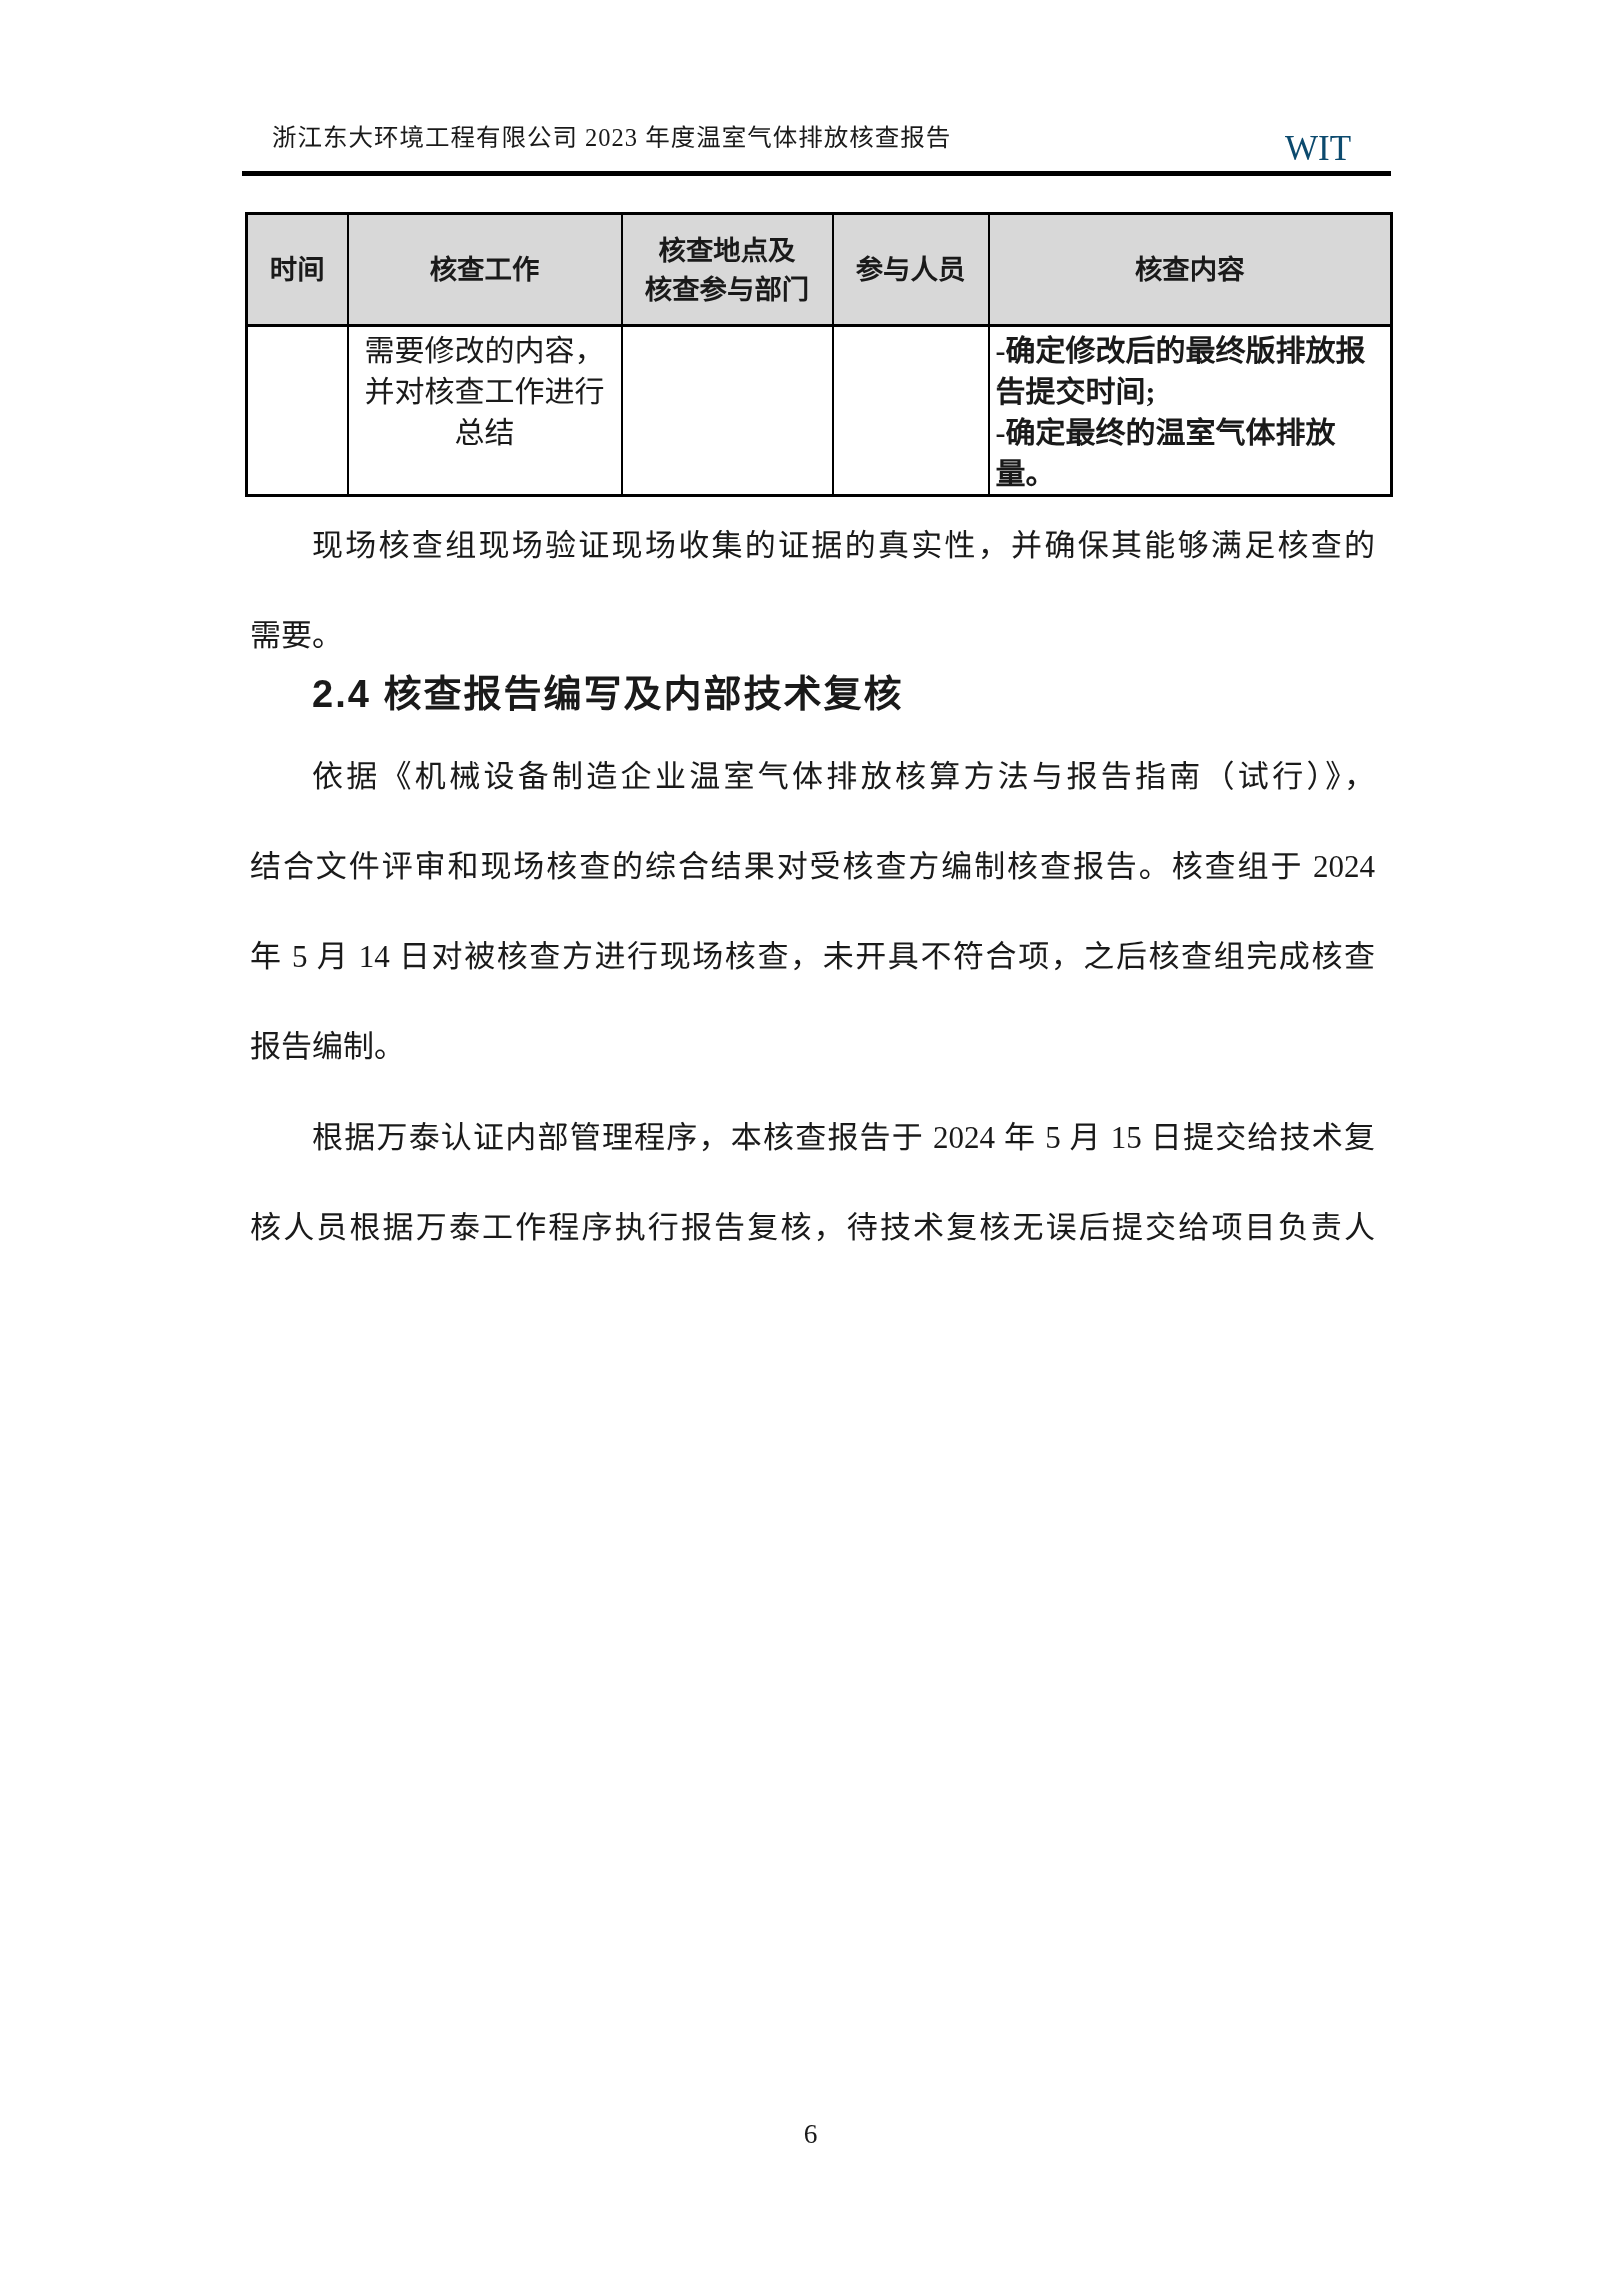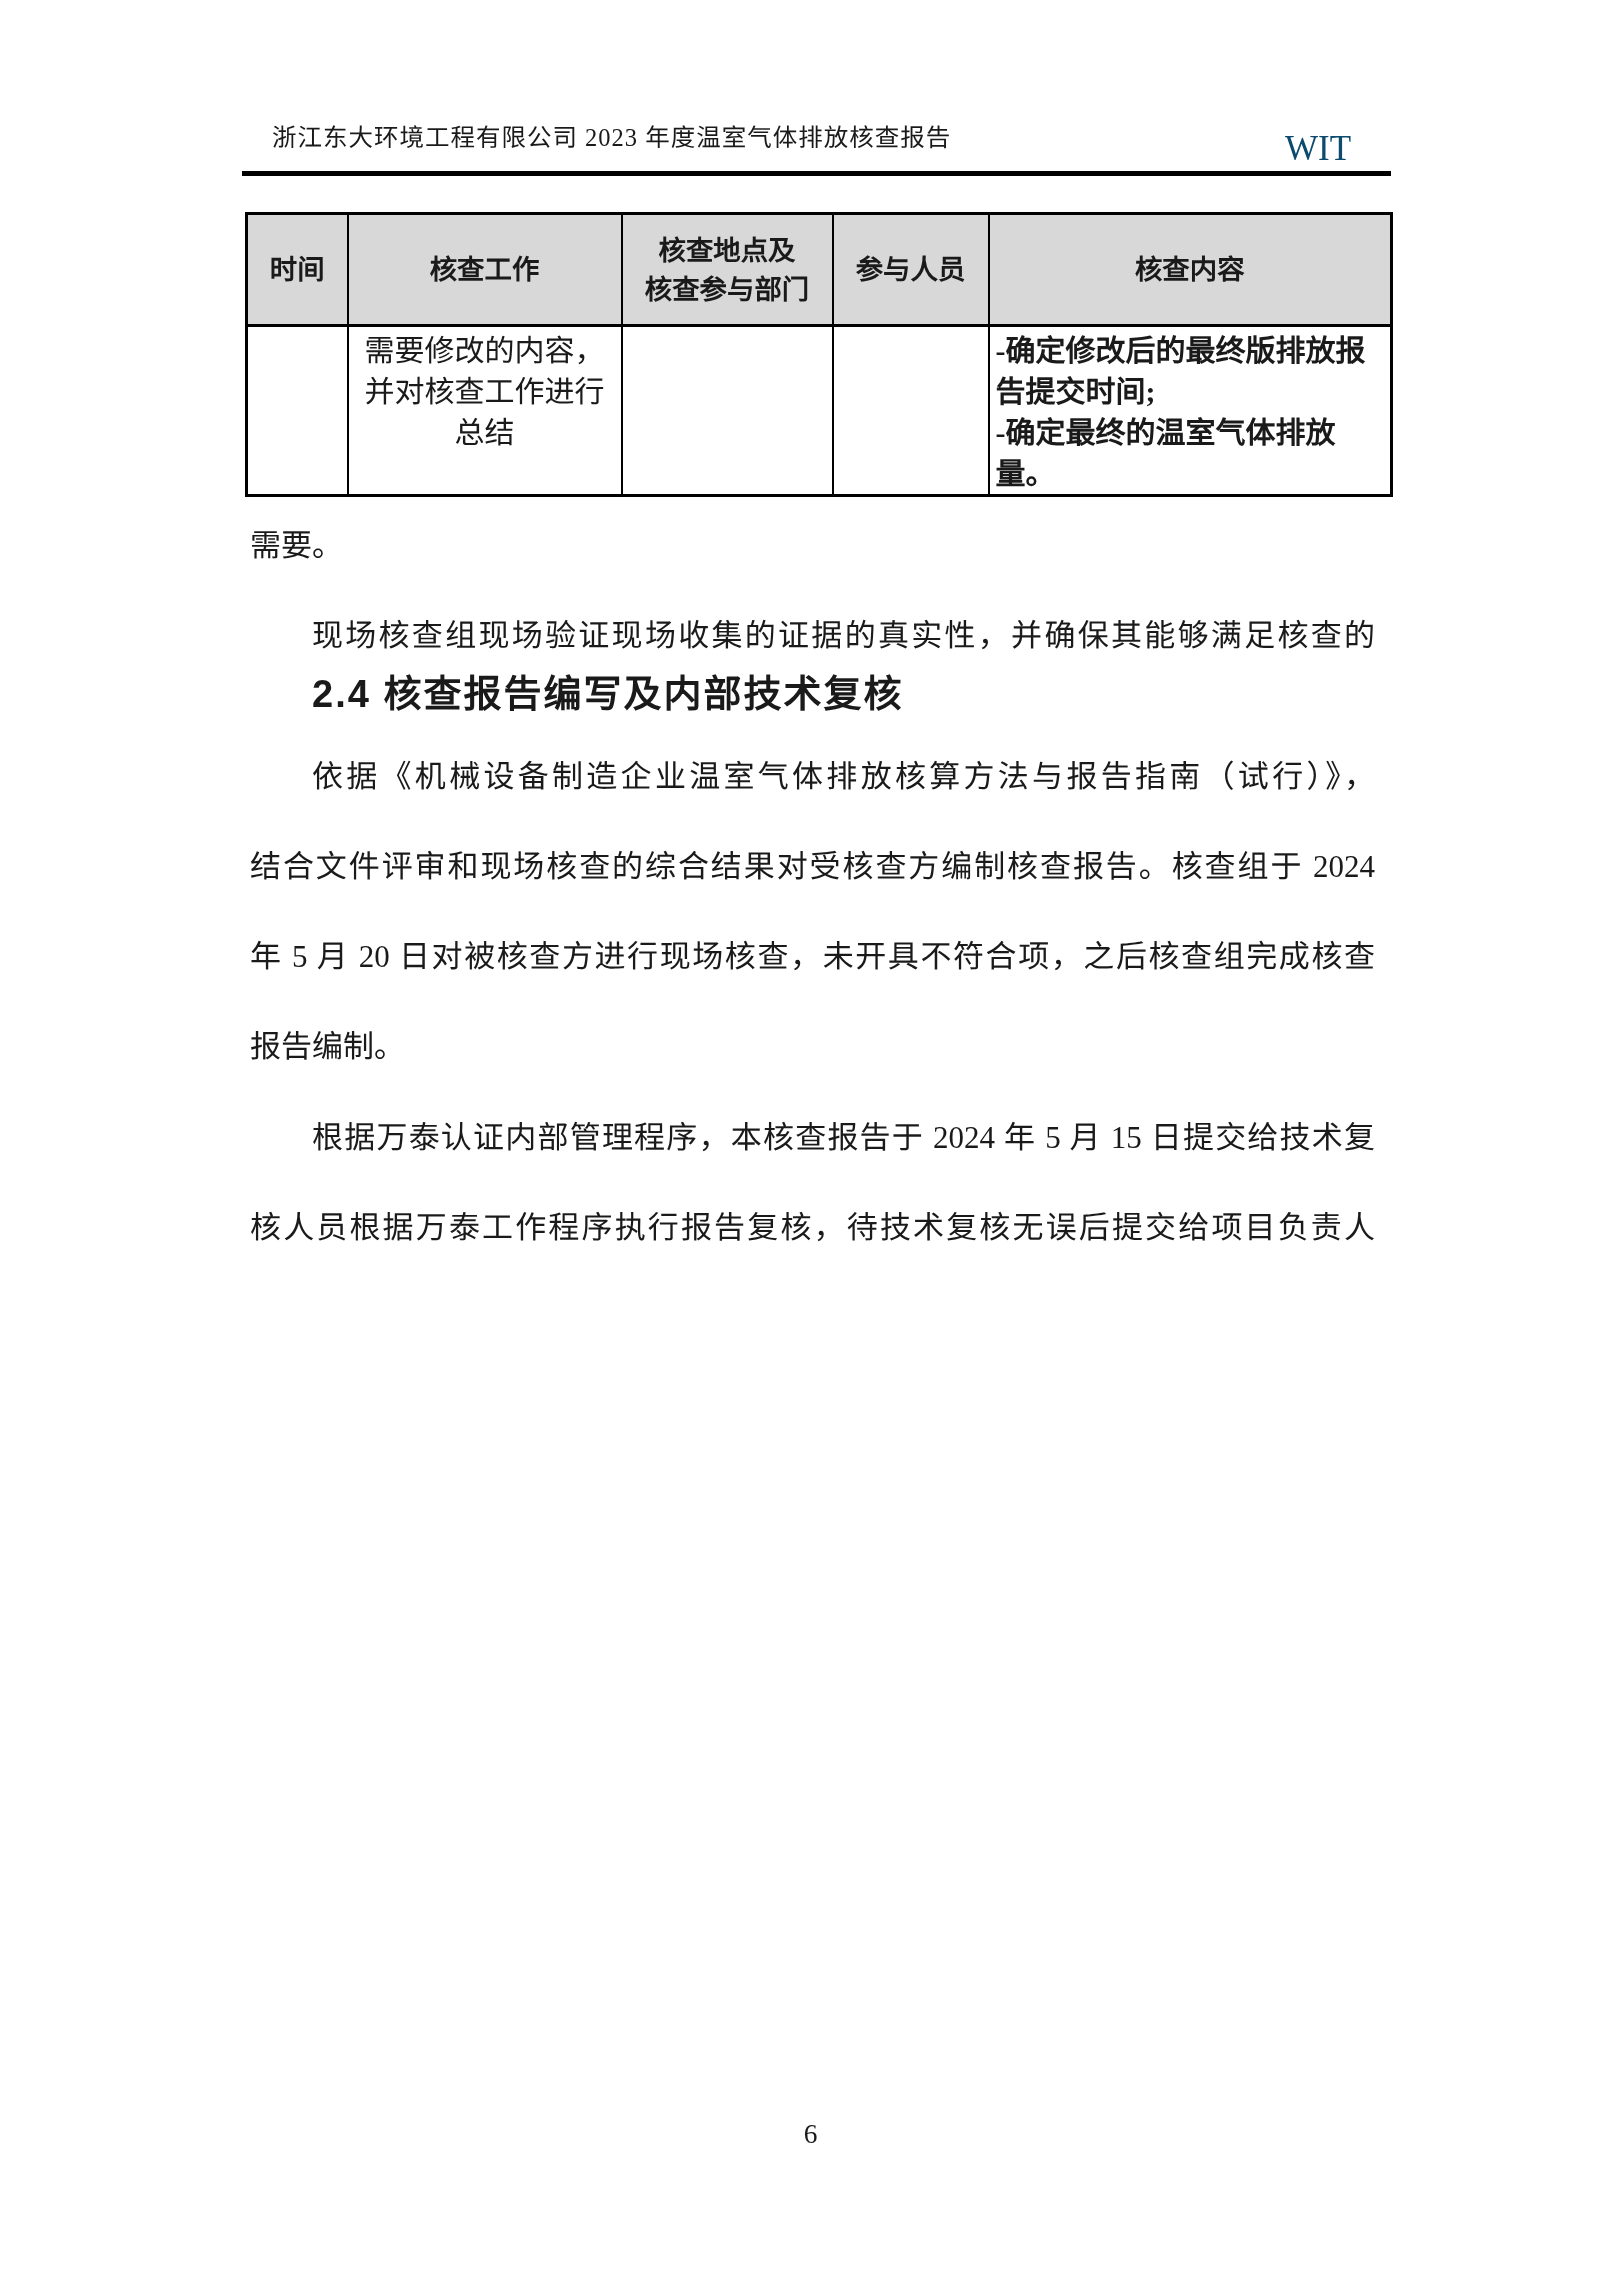--- a/index.html
+++ b/index.html
@@ -166,30 +166,30 @@
     <td class="cell-participants"></td>
     <td class="cell-content">-确定修改后的最终版排放报
 告提交时间;
 -确定最终的温室气体排放
 量。</td>
   </tr>
 </tbody>
   </table>
 
 <div class="textblock p1">
+  <div class="line full indent">现场核查组现场验证现场收集的证据的真实性，并确保其能够满足核查的</div>
   <div class="line">需要。</div>
-  <div class="line full indent">现场核查组现场验证现场收集的证据的真实性，并确保其能够满足核查的</div>
 </div>
 
 <div class="section-heading">2.4 核查报告编写及内部技术复核</div>
 
 <div class="textblock p2">
   <div class="line full indent">依据《机械设备制造企业温室气体排放核算方法与报告指南（试行）》，</div>
   <div class="line full">结合文件评审和现场核查的综合结果对受核查方编制核查报告。核查组于 2024</div>
-  <div class="line full">年 5 月 20 日对被核查方进行现场核查，未开具不符合项，之后核查组完成核查</div>
+  <div class="line full">年 5 月 14 日对被核查方进行现场核查，未开具不符合项，之后核查组完成核查</div>
   <div class="line">报告编制。</div>
 </div>
 
 <div class="textblock p3">
   <div class="line full indent">根据万泰认证内部管理程序，本核查报告于 2024 年 5 月 15 日提交给技术复</div>
   <div class="line full">核人员根据万泰工作程序执行报告复核，待技术复核无误后提交给项目负责人</div>
 </div>
 
 <div class="page-number">6</div>
 

